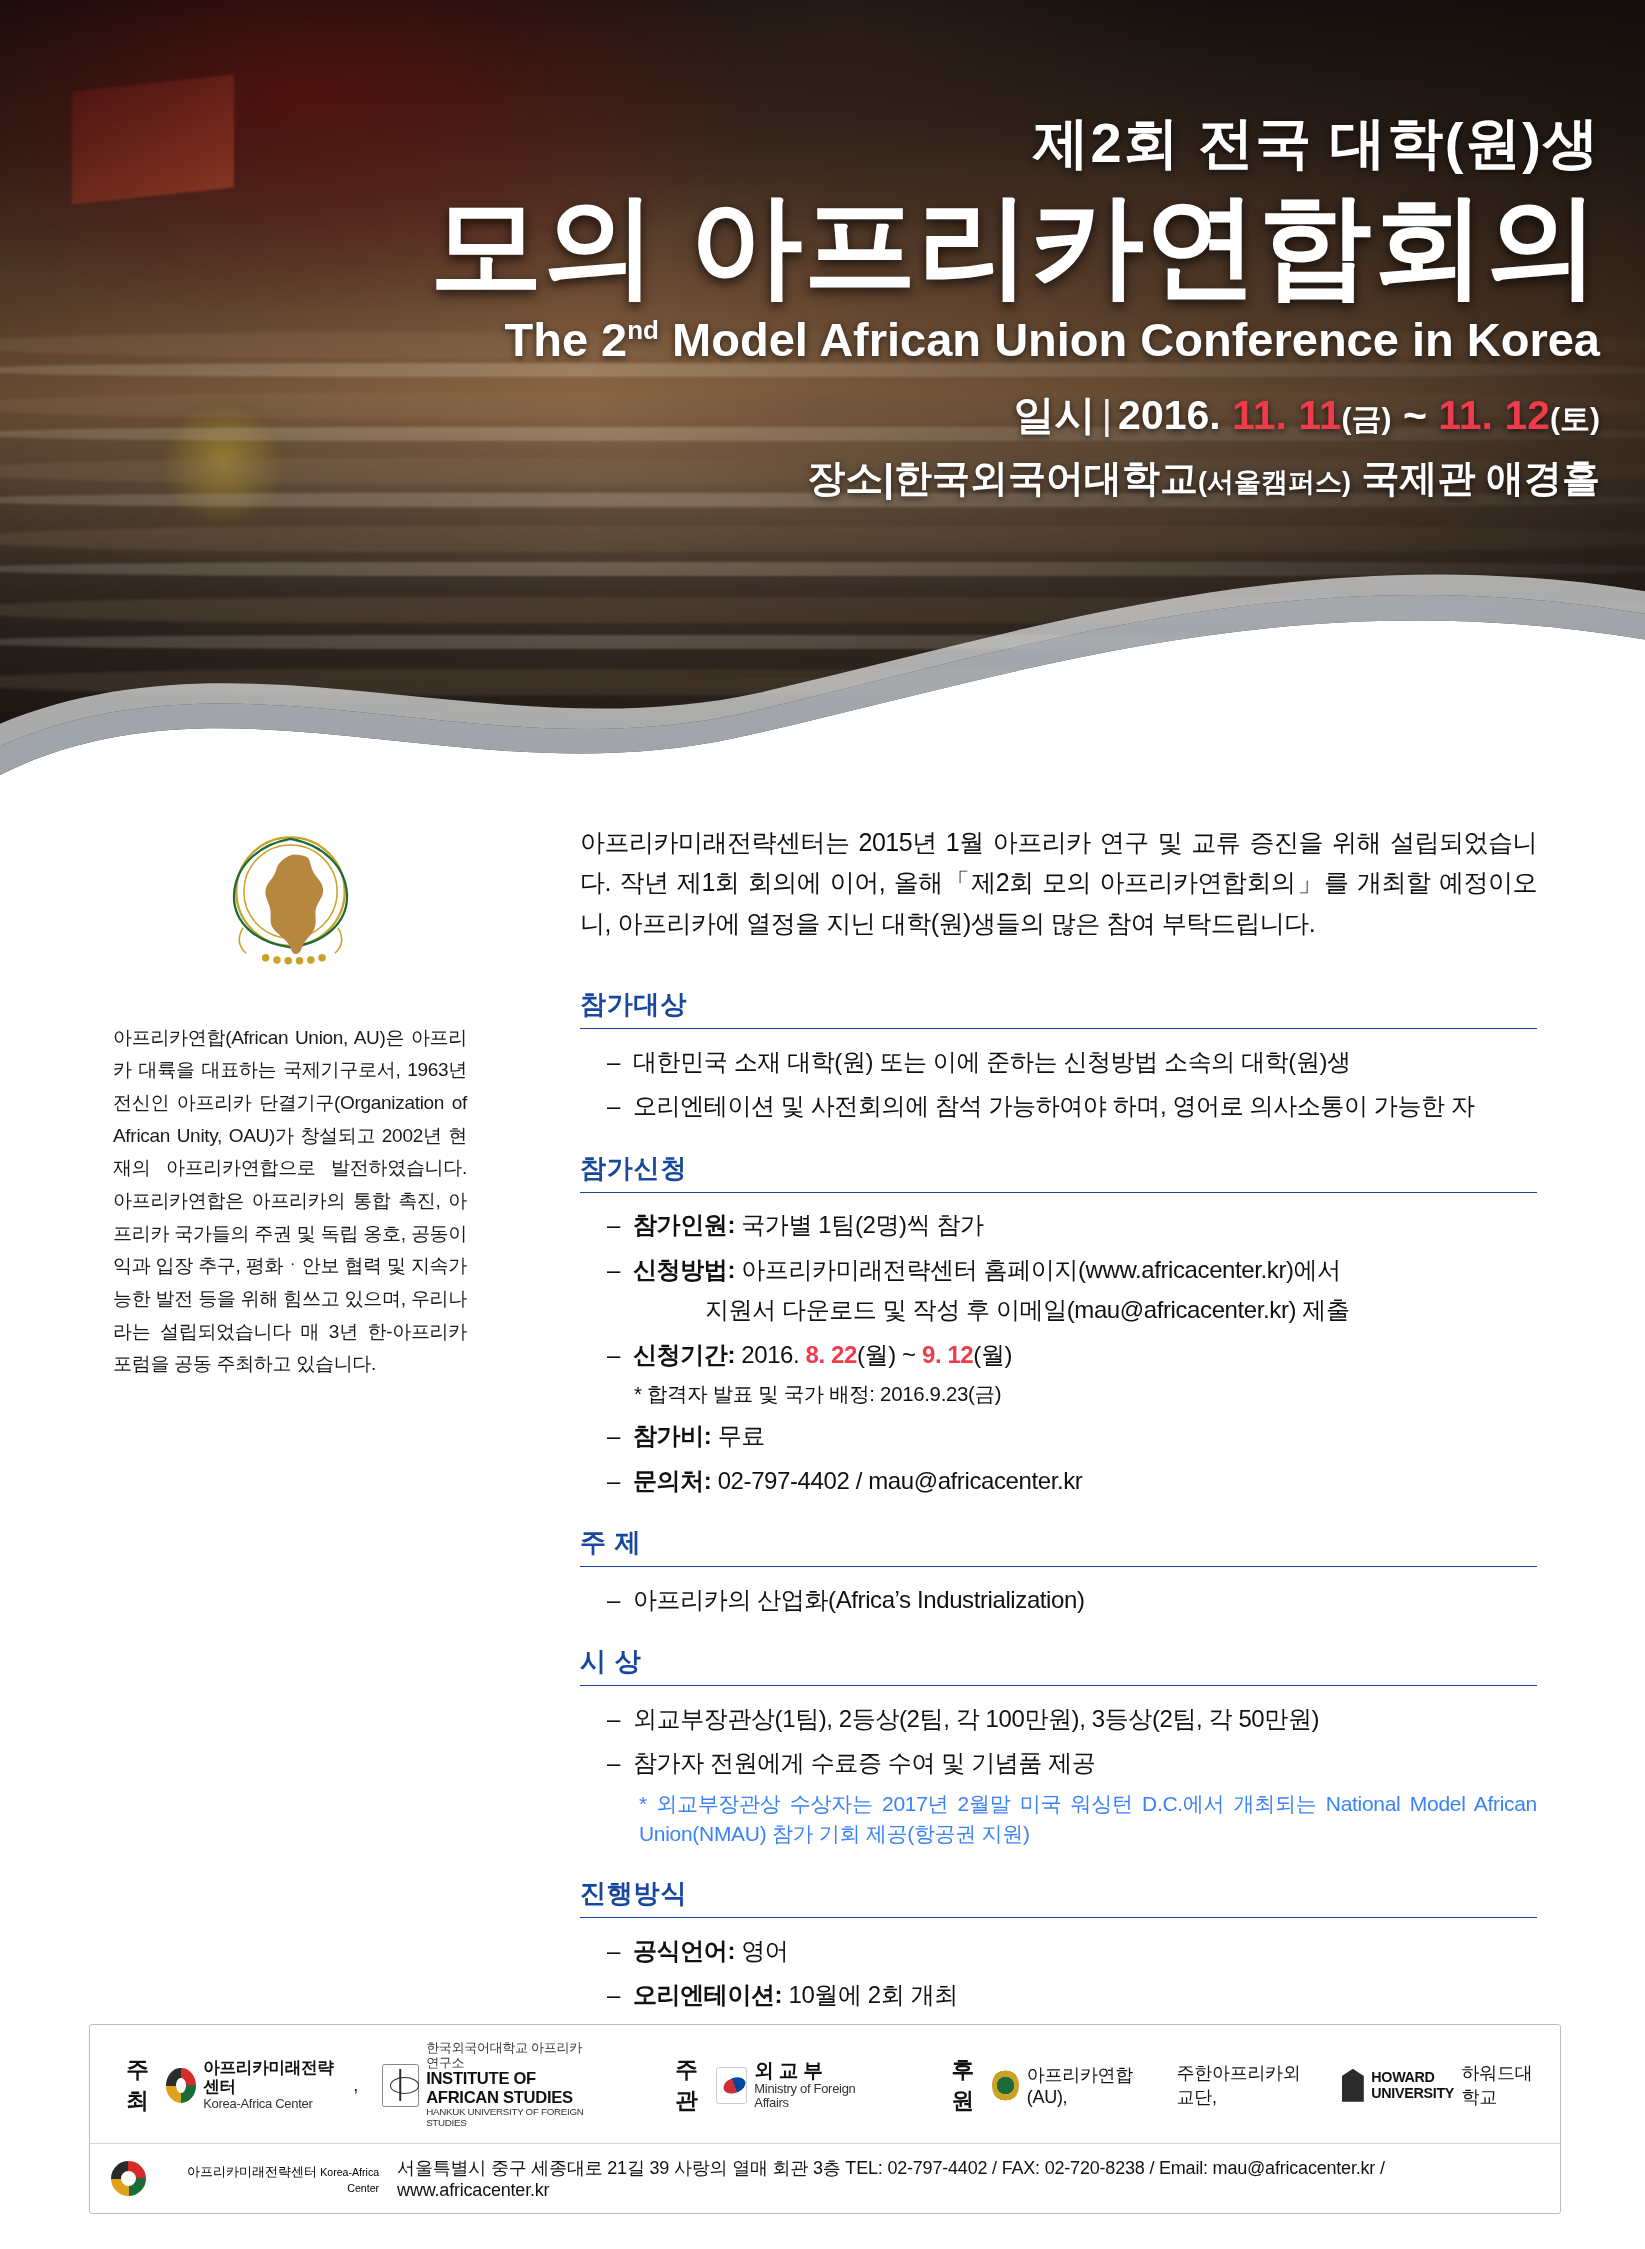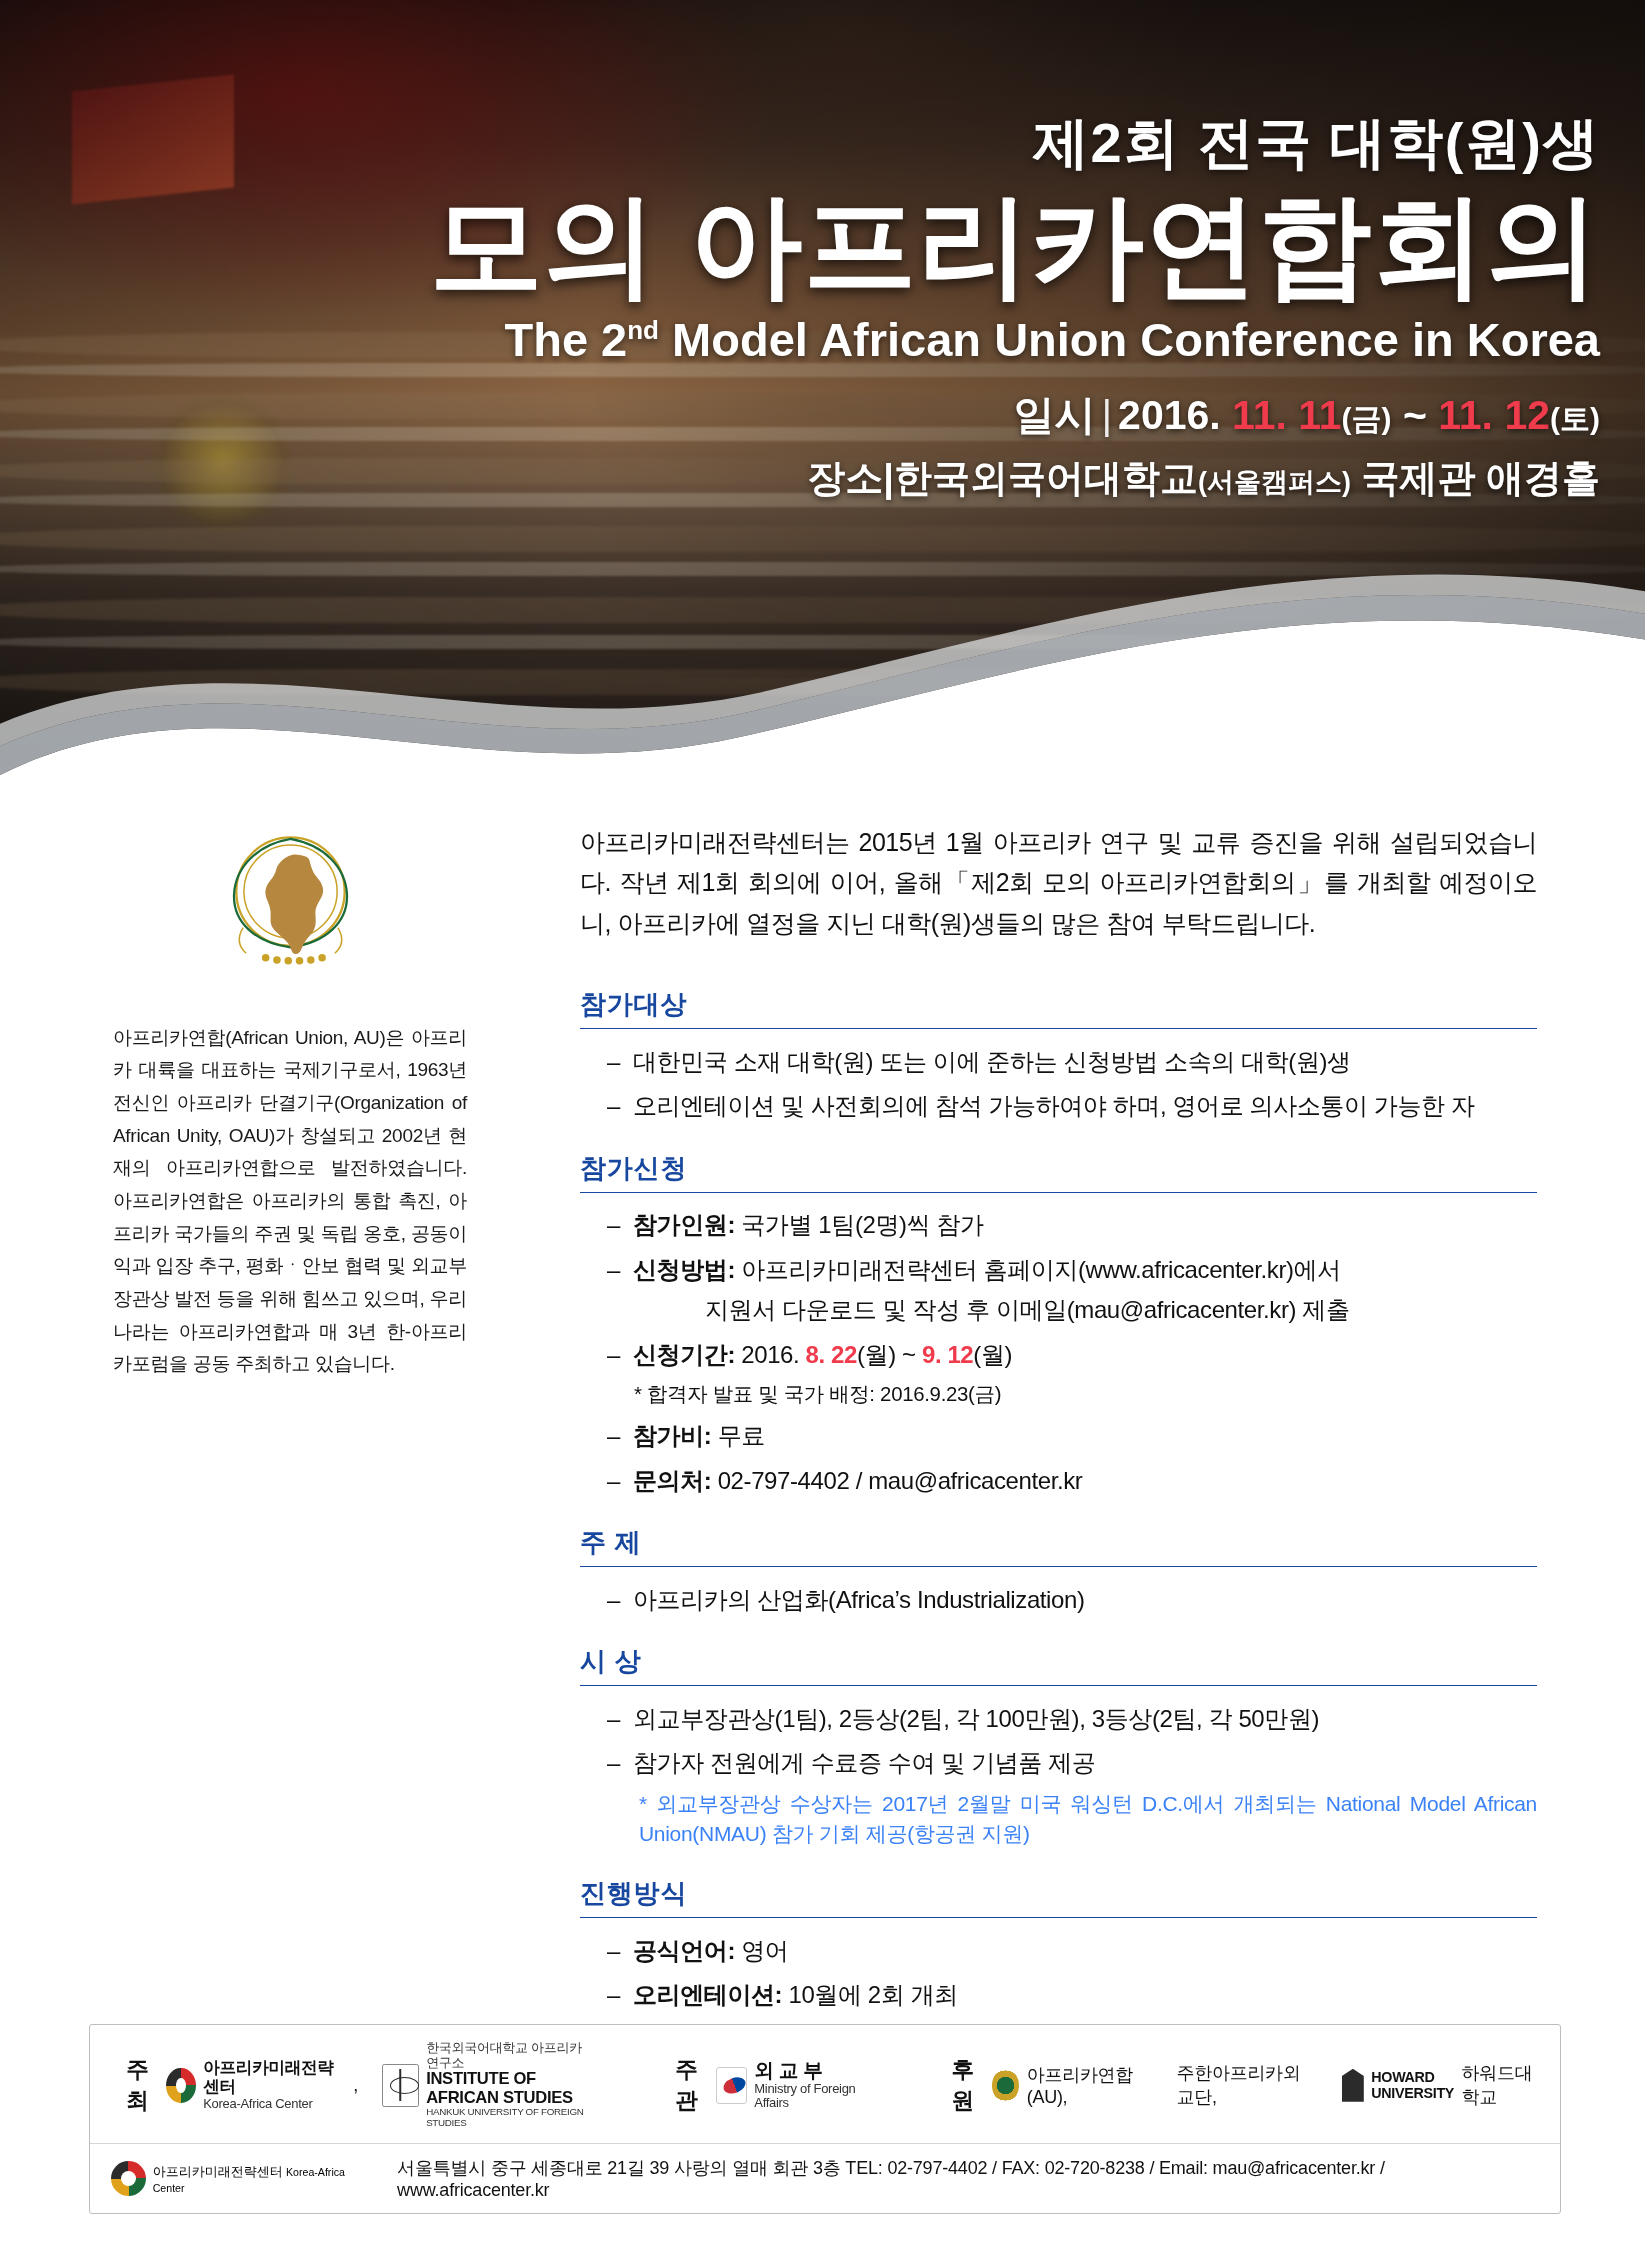--- a/index.html
+++ b/index.html
@@ -103,21 +103,21 @@
     border:0.8px solid #bdbdbd;border-radius:3px;background:#fff;
   }
   .footer-top{display:flex;align-items:center;padding:16.6px 21px 13.6px 21px;gap:13.6px;border-bottom:0.8px solid #d6d6d6;}
   .f-label{font-size:22.6px;font-weight:700;color:#111;margin-right:4.5px;letter-spacing:-0.4px;text-align:right;}
   .f-item{display:flex;align-items:center;gap:7.5px;font-size:18px;color:#111;letter-spacing:-0.3px;}
   .f-item .nm{display:flex;flex-direction:column;line-height:1.12;}
   .f-item .nm .k{font-size:16.6px;font-weight:700;}
   .f-item .nm .e{font-size:13px;color:#333;}
   .footer-bottom{display:flex;align-items:center;padding:12px 21px;gap:18px;}
   .f-addr{font-size:18px;color:#111;letter-spacing:-0.2px;}
-  .kac-logo{display:flex;align-items:center;gap:6.8px;}
+  .kac-logo{display:flex;align-items:center;gap:6.8px;text-align:right;}
   .kac-mark{width:35px;height:35px;border-radius:50%;
      background:conic-gradient(#d62b2b 0 25%, #1b6b3a 0 50%, #e0a21b 0 75%, #2b2b2b 0 100%);
      position:relative;}
   .kac-mark:after{content:"";position:absolute;inset:9.8px;background:#fff;border-radius:50%;}
   .mofa-mark{width:35px;height:35px;border-radius:3px;background:#fff;position:relative;border:0.8px solid #ccc;}
   .mofa-mark:before{content:"";position:absolute;left:6px;top:9.8px;width:22.6px;height:15px;border-radius:50%;
       background:linear-gradient(90deg,#cd2e3a 0 50%,#0047a0 50% 100%);transform:rotate(-20deg);}
   .ifas-mark{width:41px;height:41px;border:0.8px solid #888;border-radius:2.3px;position:relative;background:#fff;}
   .ifas-mark:before{content:"";position:absolute;left:50%;top:4.5px;width:1.5px;height:32px;background:#2a2a2a;transform:translateX(-50%);}
   .ifas-mark:after{content:"";position:absolute;left:6.8px;top:12px;width:27px;height:15px;border:1.5px solid #2a2a2a;border-radius:50%;}
@@ -186,21 +186,21 @@
         </g>
         <g fill="#c9a227">
           <circle cx="82" cy="180" r="5"></circle>
             <circle cx="97" cy="183" r="5"></circle>
             <circle cx="112" cy="184" r="5"></circle>
           <circle cx="127" cy="184" r="5"></circle>
             <circle cx="142" cy="183" r="5"></circle>
             <circle cx="157" cy="180" r="5"></circle>
         </g>
       </svg>
-      <div class="left-note">아프리카연합(African Union, AU)은 아프리카 대륙을 대표하는 국제기구로서, 1963년 전신인 아프리카 단결기구(Organization of African Unity, OAU)가 창설되고 2002년 현재의 아프리카연합으로 발전하였습니다. 아프리카연합은 아프리카의 통합 촉진, 아프리카 국가들의 주권 및 독립 옹호, 공동이익과 입장 추구, 평화ㆍ안보 협력 및 외교부장관상 발전 등을 위해 힘쓰고 있으며, 우리나라는 아프리카연합과 매 3년 한-아프리카포럼을 공동 주최하고 있습니다.</div>
+      <div class="left-note">아프리카연합(African Union, AU)은 아프리카 대륙을 대표하는 국제기구로서, 1963년 전신인 아프리카 단결기구(Organization of African Unity, OAU)가 창설되고 2002년 현재의 아프리카연합으로 발전하였습니다. 아프리카연합은 아프리카의 통합 촉진, 아프리카 국가들의 주권 및 독립 옹호, 공동이익과 입장 추구, 평화ㆍ안보 협력 및 지속가능한 발전 등을 위해 힘쓰고 있으며, 우리나라는 설립되었습니다 매 3년 한-아프리카포럼을 공동 주최하고 있습니다.</div>
     </div>
 
     <div class="right-col">
       <p class="intro">아프리카미래전략센터는 2015년 1월 아프리카 연구 및 교류 증진을 위해 설립되었습니다. 작년 제1회 회의에 이어, 올해「제2회 모의 아프리카연합회의」를 개최할 예정이오니, 아프리카에 열정을 지닌 대학(원)생들의 많은 참여 부탁드립니다.</p>
 
       <div class="sec">
         <div class="sec-title">참가대상</div>
         <ul class="items">
           <li><span class="dash">–</span><span>대한민국 소재 대학(원) 또는 이에 준하는 신청방법 소속의 대학(원)생</span></li>
           <li><span class="dash">–</span><span>오리엔테이션 및 사전회의에 참석 가능하여야 하며, 영어로 의사소통이 가능한 자</span></li>

